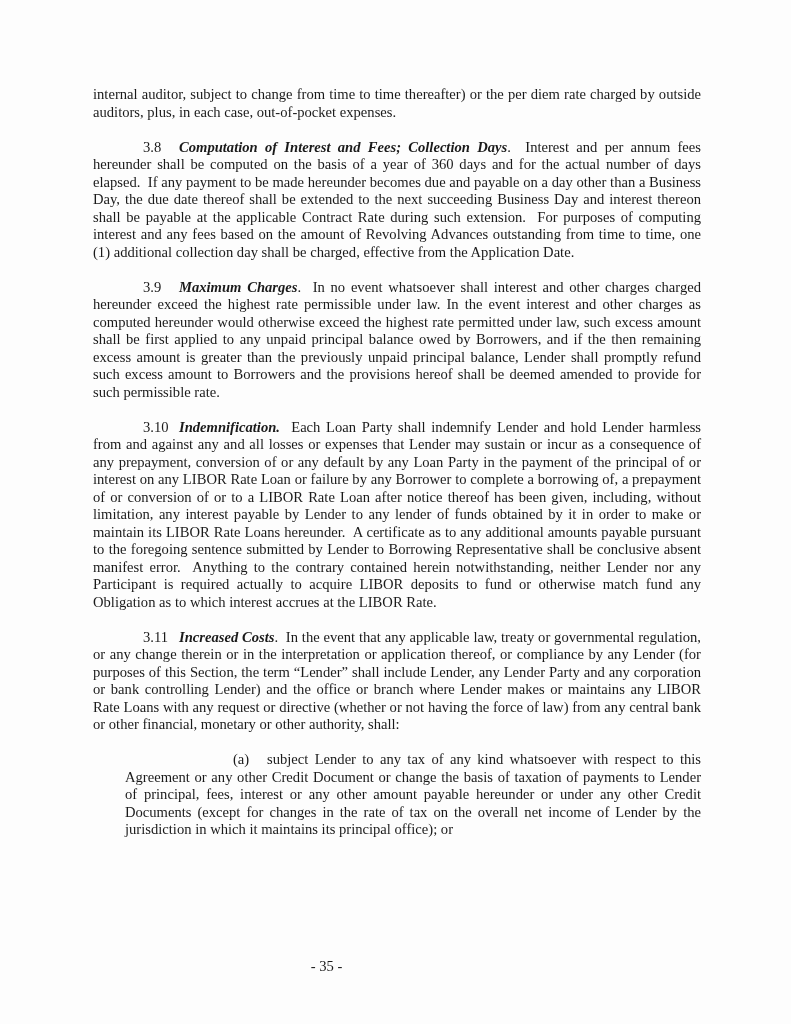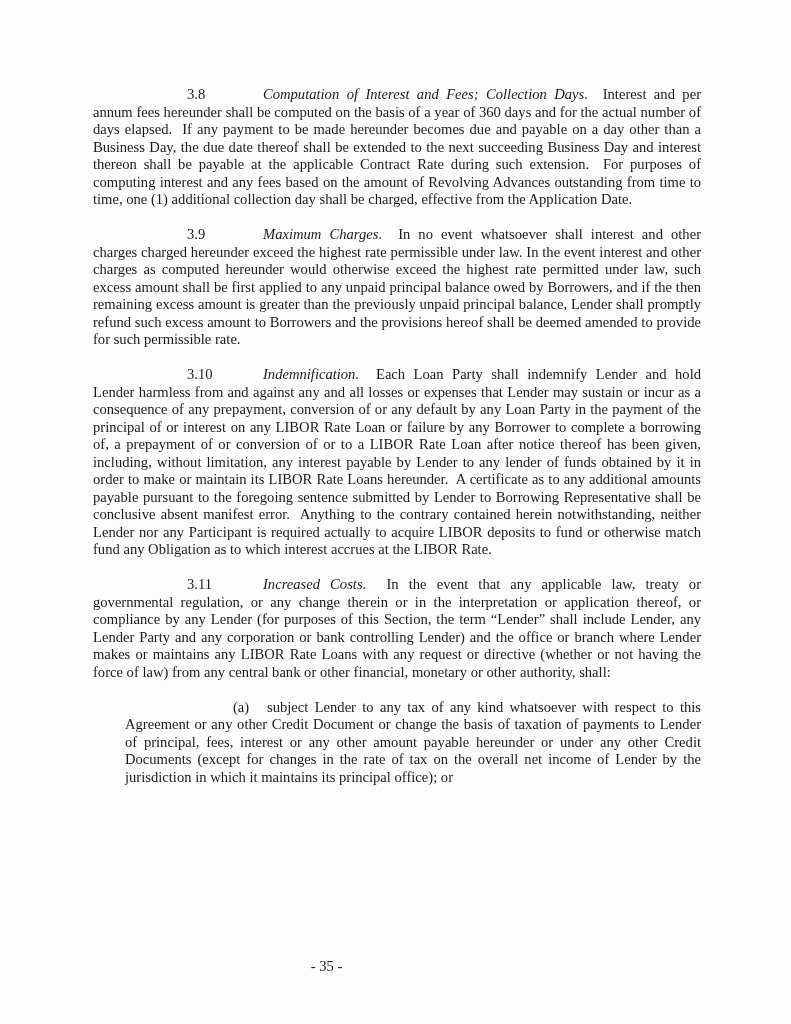--- a/index.html
+++ b/index.html
@@ -20,37 +20,38 @@
   p {
     margin: 0;
     font-size: 14.6px;
     line-height: 17.5px;
     text-align: justify;
     text-align-last: left;
   }
   .para { margin-bottom: 17.5px; }
   .indent { text-indent: 50px; }
   .indent-sub { text-indent: 108px; margin-left: 32px; }
-  .num { display: inline-block; width: 36px; text-indent: 0; margin-left: 44px; }
+  .num { display: inline-block; width: 36px; text-indent: 0; }
   .num-sub { display: inline-block; width: 34px; text-indent: 0; }
-  .heading { font-weight: normal; font-style: italic; margin-left: 40px; }
+  .heading { font-weight: bold; font-style: italic; }
   .footer {
     position: absolute;
     top: 958px;
     left: 0; width: 653px;
     text-align: center;
     font-size: 14.6px;
     font-family: "Liberation Serif", "DejaVu Serif", serif;
   }
 </style>
 </head>
 <body>
 
 <div class="page">
 
+  <p class="para">internal auditor, subject to change from time to time thereafter) or the per diem rate charged by outside auditors, plus, in each case, out-of-pocket expenses.</p>
 
   <p class="para indent"><span class="num">3.8</span><span class="heading">Computation of Interest and Fees; Collection Days</span><span>.</span><span style="white-space: pre-wrap;">  Interest and per annum fees hereunder shall be computed on the basis of a year of 360 days and for the actual number of days elapsed.  If any payment to be made hereunder becomes due and payable on a day other than a Business Day, the due date thereof shall be extended to the next succeeding Business Day and interest thereon shall be payable at the applicable Contract Rate during such extension.  For purposes of computing interest and any fees based on the amount of Revolving Advances outstanding from time to time, one (1) additional collection day shall be charged, effective from the Application Date.</span></p>
 
   <p class="para indent"><span class="num">3.9</span><span class="heading">Maximum Charges</span><span>.</span><span style="white-space: pre-wrap;">  In no event whatsoever shall interest and other charges charged hereunder exceed the highest rate permissible under law. In the event interest and other charges as computed hereunder would otherwise exceed the highest rate permitted under law, such excess amount shall be first applied to any unpaid principal balance owed by Borrowers, and if the then remaining excess amount is greater than the previously unpaid principal balance, Lender shall promptly refund such excess amount to Borrowers and the provisions hereof shall be deemed amended to provide for such permissible rate.</span></p>
 
   <p class="para indent"><span class="num">3.10</span><span class="heading">Indemnification.</span><span></span><span style="white-space: pre-wrap;">  Each Loan Party shall indemnify Lender and hold Lender harmless from and against any and all losses or expenses that Lender may sustain or incur as a consequence of any prepayment, conversion of or any default by any Loan Party in the payment of the principal of or interest on any LIBOR Rate Loan or failure by any Borrower to complete a borrowing of, a prepayment of or conversion of or to a LIBOR Rate Loan after notice thereof has been given, including, without limitation, any interest payable by Lender to any lender of funds obtained by it in order to make or maintain its LIBOR Rate Loans hereunder.  A certificate as to any additional amounts payable pursuant to the foregoing sentence submitted by Lender to Borrowing Representative shall be conclusive absent manifest error.  Anything to the contrary contained herein notwithstanding, neither Lender nor any Participant is required actually to acquire LIBOR deposits to fund or otherwise match fund any Obligation as to which interest accrues at the LIBOR Rate.</span></p>
 
   <p class="para indent"><span class="num">3.11</span><span class="heading">Increased Costs</span><span>.</span><span style="white-space: pre-wrap;">  In the event that any applicable law, treaty or governmental regulation, or any change therein or in the interpretation or application thereof, or compliance by any Lender (for purposes of this Section, the term “Lender” shall include Lender, any Lender Party and any corporation or bank controlling Lender) and the office or branch where Lender makes or maintains any LIBOR Rate Loans with any request or directive (whether or not having the force of law) from any central bank or other financial, monetary or other authority, shall:</span></p>
 
   <p class="para indent-sub"><span class="num-sub">(a)</span><span>subject Lender to any tax of any kind whatsoever with respect to this Agreement or any other Credit Document or change the basis of taxation of payments to Lender of principal, fees, interest or any other amount payable hereunder or under any other Credit Documents (except for changes in the rate of tax on the overall net income of Lender by the jurisdiction in which it maintains its principal office); or</span></p>

